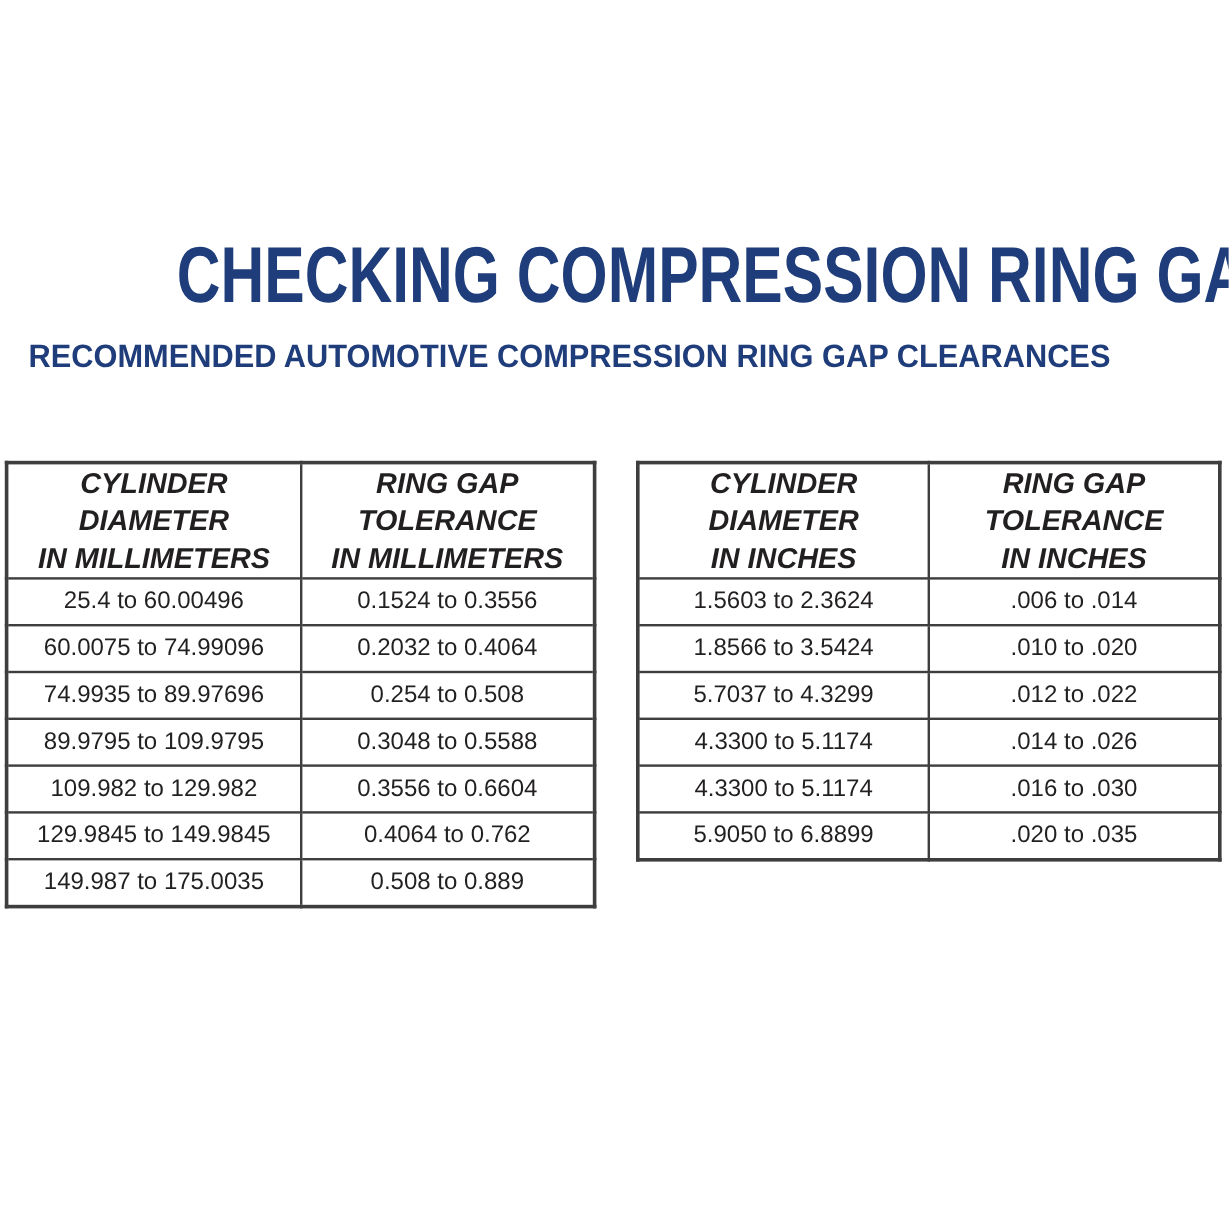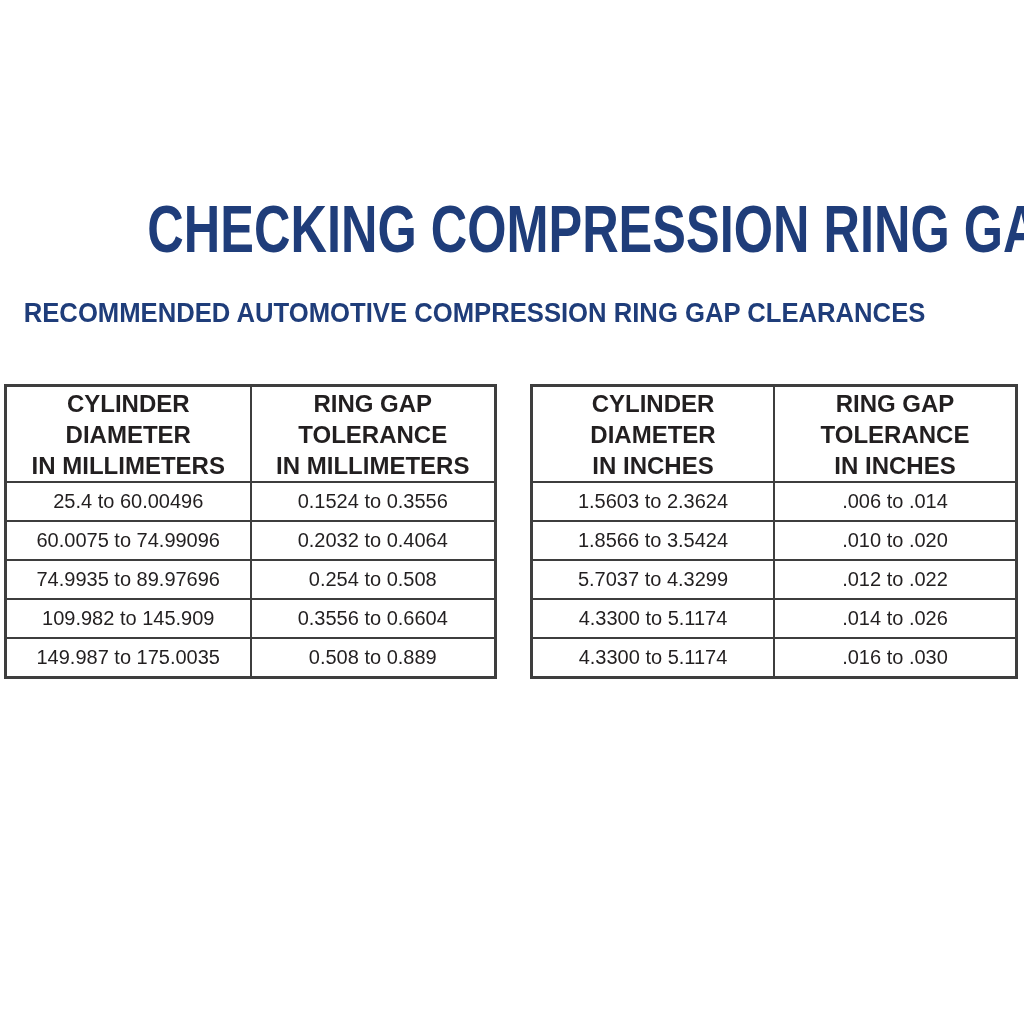--- a/index.html
+++ b/index.html
@@ -28,24 +28,23 @@
     display: inline-block;
     font-size: 66px;
     font-weight: bold;
     color: #1f3d7a;
     letter-spacing: 0px;
     transform: scaleX(0.765);
     transform-origin: 50% 50%;
   }
   .subtitle {
     position: absolute;
-    top: 300px;
+    top: 284px;
     left: 0;
-    width: 856px;
-    text-align: center;
+    width: 1024px;
     white-space: nowrap;
     line-height: 1;
   }
   .subtitle .condense {
     display: inline-block;
     font-size: 27px;
     font-weight: bold;
     color: #1f3d7a;
     transform: scaleX(0.95);
     transform-origin: 50% 50%;
@@ -73,21 +72,21 @@
     font-weight: bold;
     color: #221f20;
     line-height: 31px;
   }
   table.spec td {
     height: 37px;
     font-size: 20px;
     font-weight: normal;
     color: #221f20;
   }
-  .hline { display: block; }
+  .hline { display: block; font-style: italic; }
 </style>
 </head>
 <body>
 
 <div class="page">
 
   <div class="title">
     <span class="condense">CHECKING COMPRESSION RING GAPS</span>
   </div>
 
@@ -117,22 +116,30 @@
       </tr>
       <tr>
         <td>60.0075 to 74.99096</td>
         <td>0.2032 to 0.4064</td>
       </tr>
       <tr>
         <td>74.9935 to 89.97696</td>
         <td>0.254 to 0.508</td>
       </tr>
       <tr>
-        <td>109.982 to 145.909</td>
+        <td>89.9795 to 109.9795</td>
+        <td>0.3048 to 0.5588</td>
+      </tr>
+      <tr>
+        <td>109.982 to 129.982</td>
         <td>0.3556 to 0.6604</td>
+      </tr>
+      <tr>
+        <td>129.9845 to 149.9845</td>
+        <td>0.4064 to 0.762</td>
       </tr>
       <tr>
         <td>149.987 to 175.0035</td>
         <td>0.508 to 0.889</td>
       </tr>
     </tbody>
   </table>
 
   <table class="spec in">
     <thead>
@@ -163,16 +170,20 @@
         <td>.012 to .022</td>
       </tr>
       <tr>
         <td>4.3300 to 5.1174</td>
         <td>.014 to .026</td>
       </tr>
       <tr>
         <td>4.3300 to 5.1174</td>
         <td>.016 to .030</td>
       </tr>
+      <tr>
+        <td>5.9050 to 6.8899</td>
+        <td>.020 to .035</td>
+      </tr>
     </tbody>
   </table>
 
 </div>
 
 </body></html>

